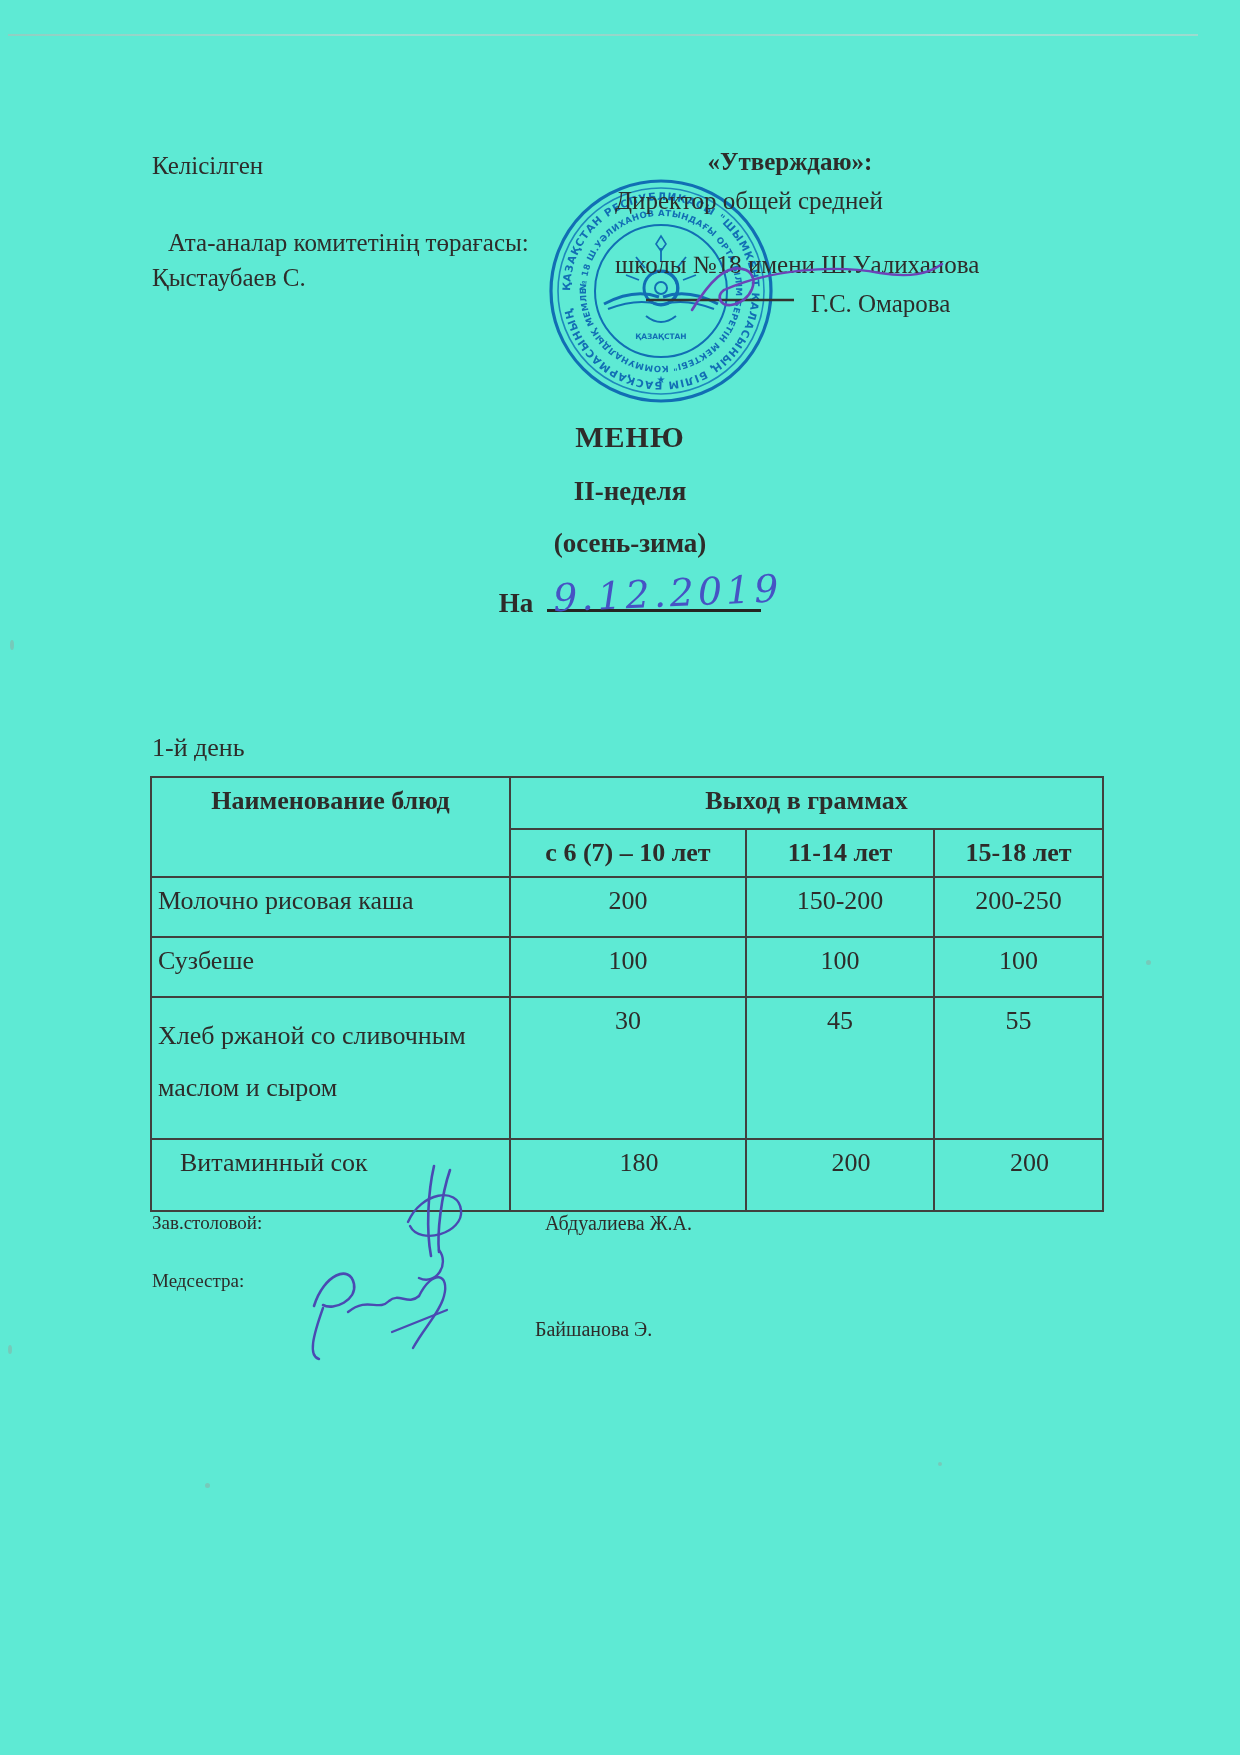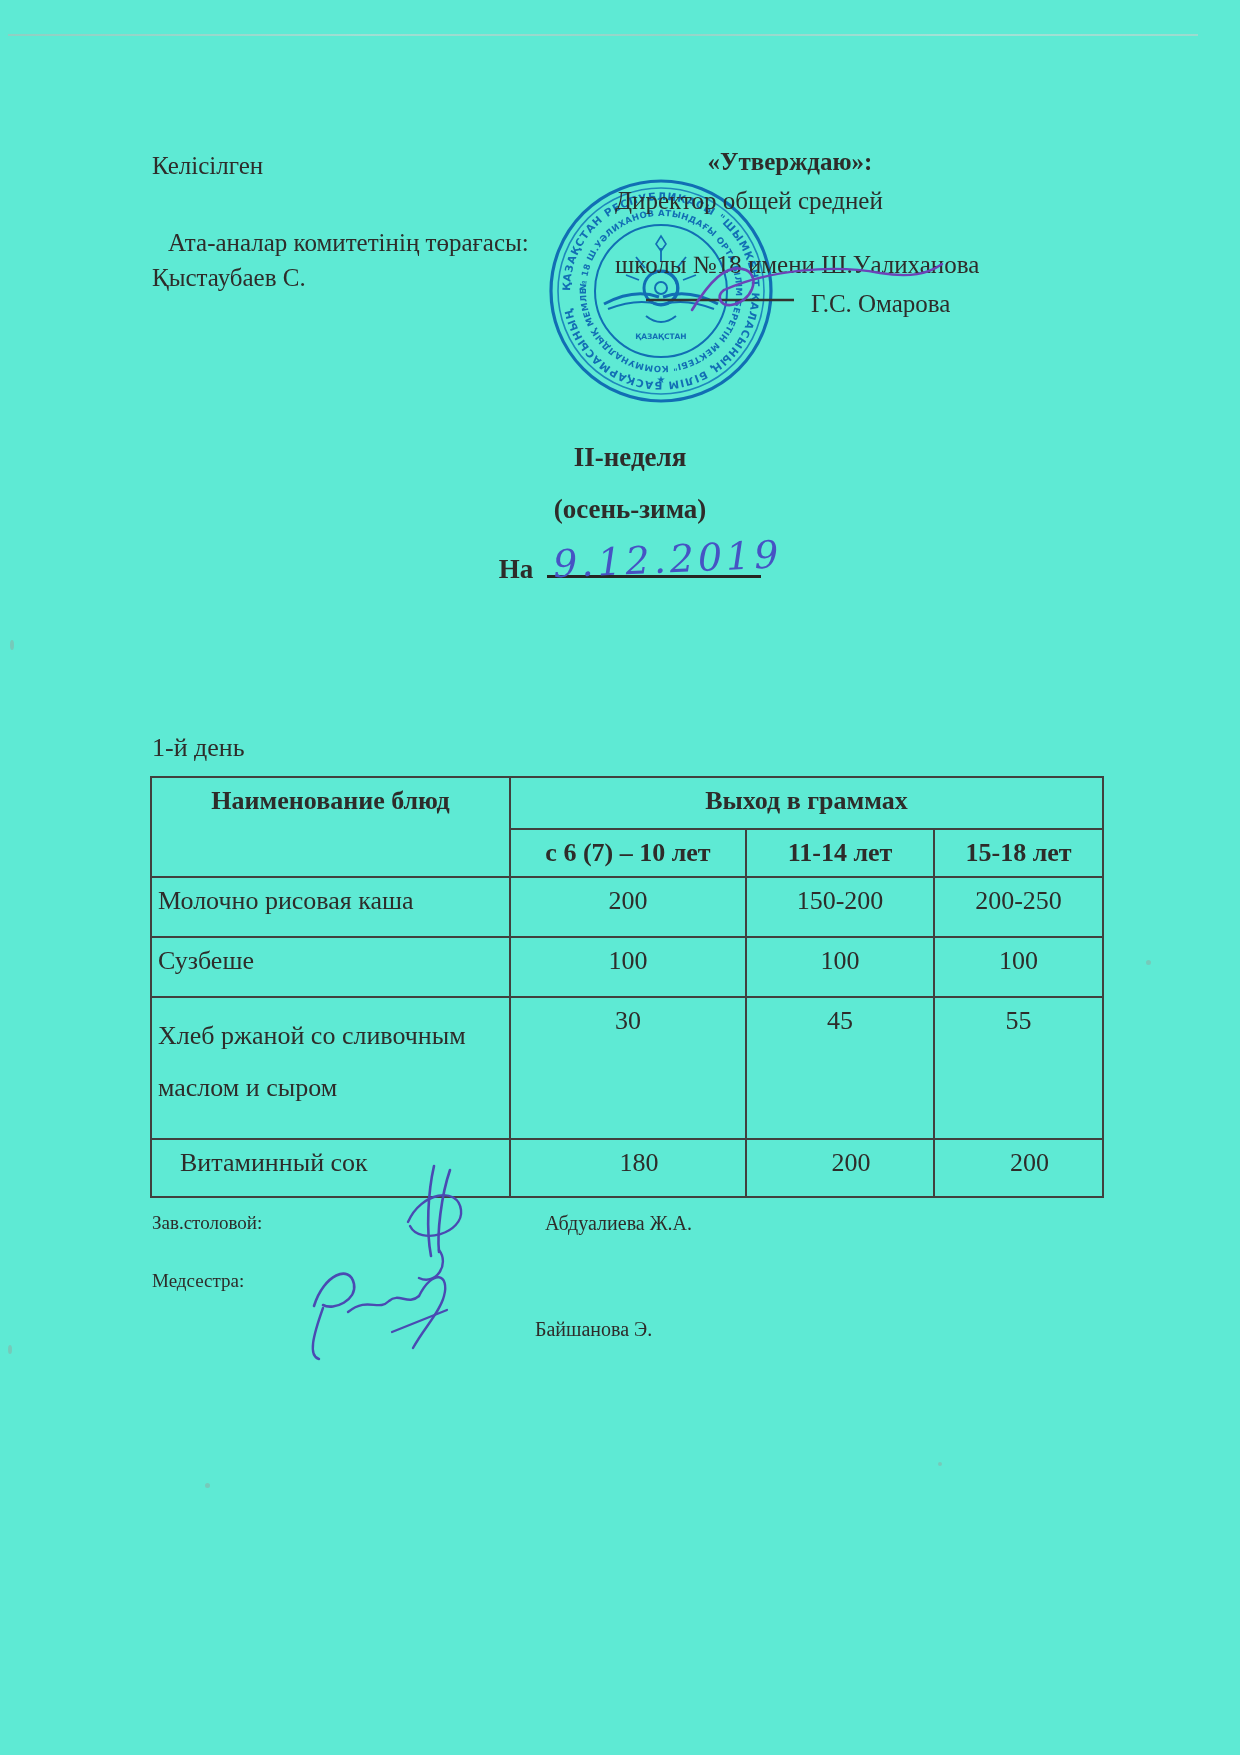--- a/index.html
+++ b/index.html
@@ -46,21 +46,21 @@
   table.menu{position:absolute;left:150px;top:776px;width:952px;border-collapse:collapse;
     font-size:26px;table-layout:fixed;}
   table.menu td{border:2px solid #41403e;vertical-align:top;padding:8px 6px;box-sizing:border-box;}
   td.hc{font-weight:bold;text-align:center;padding-top:9px;}
   td.dish{text-align:left;padding-left:12px;}
   td.num{text-align:center;border-radius:16px;}
   tr.rh1 td{height:52px;border-radius:21px;}
   tr.rh2 td{height:46px;}
   tr.r-std td{height:60px;}
   tr.r-tall td{height:142px;}
-  tr.r-last td{height:58px;padding-left:28px;}
+  tr.r-last td{height:72px;padding-left:28px;}
   tr.r-tall td.dish{line-height:2.0;padding-top:12px;}
 
   
   .sig-label{position:absolute;font-size:19px;}
   .sig-name{position:absolute;font-size:20px;}
   .sig-svg{position:absolute;}
 </style>
 </head>
 <body>
 
@@ -126,20 +126,21 @@
     </svg>
   </div>
 
   <svg class="dir-sign" viewBox="0 0 342 92">
     <path d="M 18,64 L 166,64" stroke="#35332f" stroke-width="2.6" fill="none"></path>
     <path d="M 64,74 C 80,48 98,26 118,34 C 133,41 124,66 103,69 C 92,70 88,60 96,54" stroke="#6b43b8" stroke-width="2.6" fill="none" stroke-linecap="round"></path>
     <path d="M 96,54 C 140,34 205,28 252,37 C 282,42 300,38 314,28" stroke="#6b43b8" stroke-width="2.4" fill="none" stroke-linecap="round"></path>
   </svg>
 
   <div class="title-block">
+    <div class="t1">МЕНЮ</div>
     <div class="t2">II-неделя</div>
     <div class="t3">(осень-зима)</div>
     <div class="date-line">
       <span>На</span><span class="date-rule"><span class="handwriting">9.12.2019</span></span>
     </div>
   </div>
 
   <div class="day-label">1-й день</div>
 
   <table class="menu">

